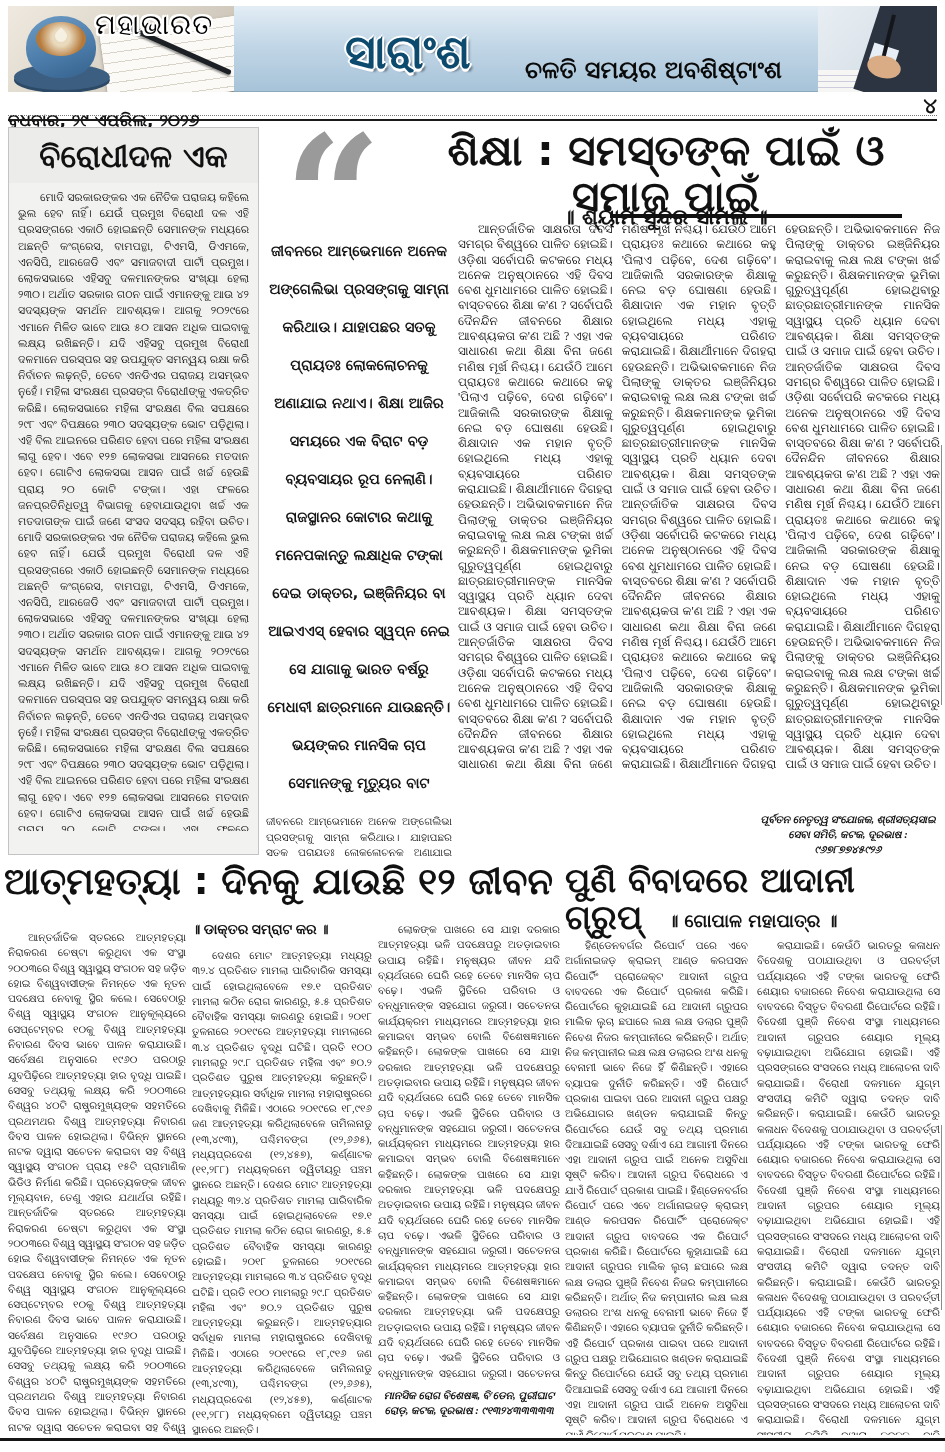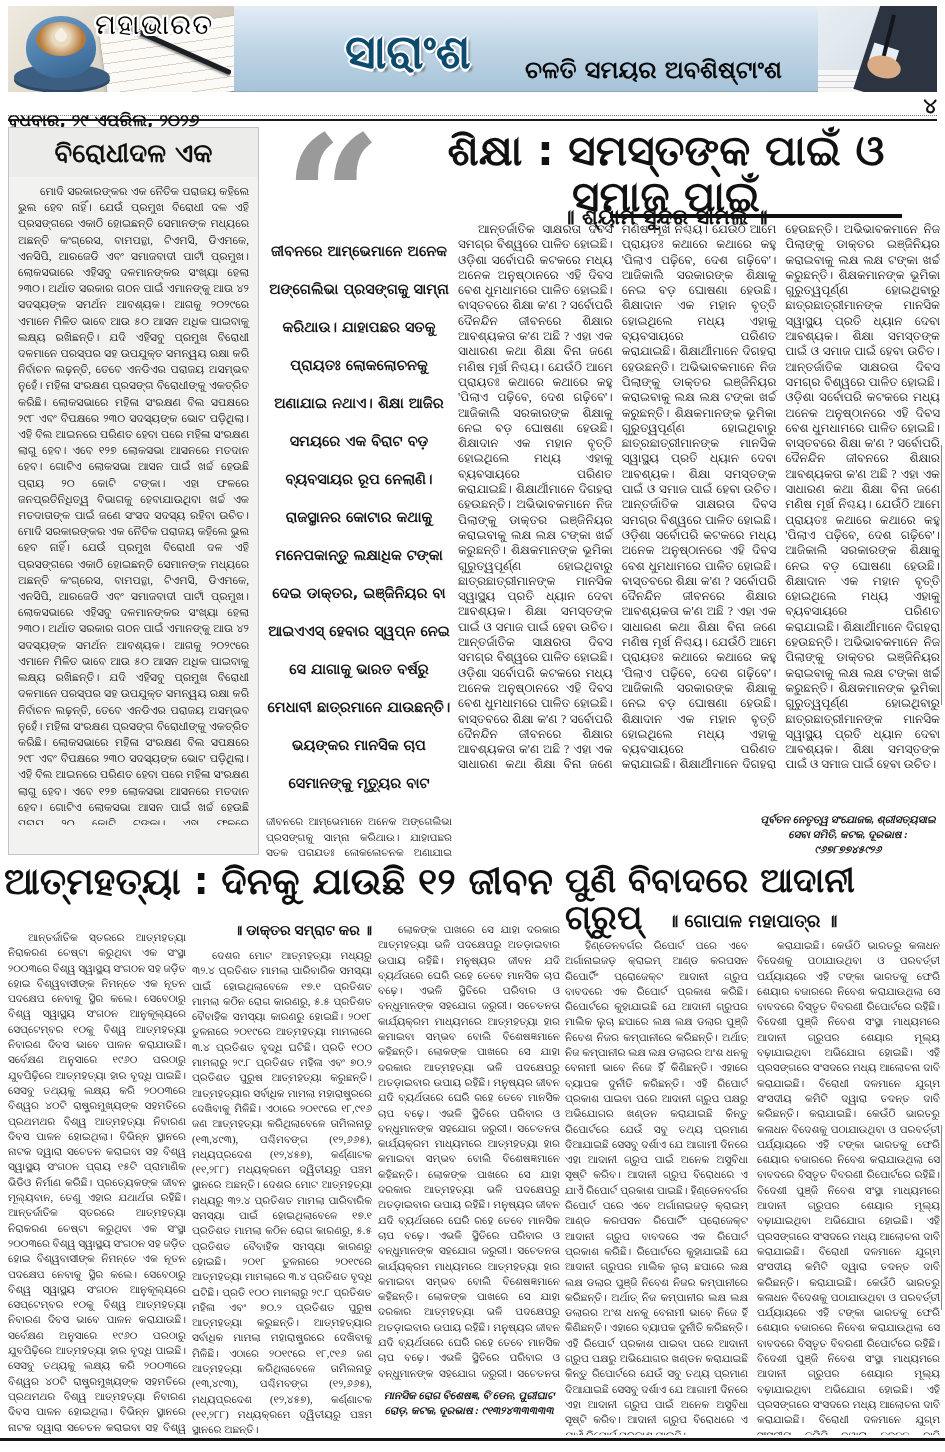--- a/index.html
+++ b/index.html
@@ -48,21 +48,21 @@
            font-family:"DejaVu Sans",sans-serif; }
   .date { left:8px; top:96px; font-size:17px; font-weight:bold; font-family:"DejaVu Sans",sans-serif;margin-top:14px; }
   .pageno { left:910px; top:94px; width:27px; font-size:21px; font-weight:bold; text-align:right;
             font-family:"DejaVu Sans",sans-serif; }
   .dotline { left:8px; top:115px; width:929px; height:0; border-top:1px dotted #777; }
   .topline { left:8px; top:119px; width:929px; height:2px; background:#1a1a1a; }
 
   
   .leftbox { left:8px; top:127px; width:251px; height:728px; background:#f2f2f1;
              border:1px solid #c3c3c3; overflow:hidden; }
-  .leftbox h2 { font-size:26px; font-weight:bold; text-align:center; padding:10px 4px 8px 4px;
+  .leftbox h2 { font-size:31px; font-weight:bold; text-align:center; padding:10px 4px 8px 4px;
              font-family:"DejaVu Sans",sans-serif; letter-spacing:0; background:#ececeb; }
   .leftbody { padding:6px 9px; font-size:11px; line-height:16.2px; text-align:justify;
              height:648px; overflow:hidden; text-indent:22px; }
 
   
   .quote-mark { left:284px; top:96px; width:120px; font-size:170px; line-height:1.2; color:#9a9a9a;
              font-family:"DejaVu Serif",serif; font-weight:bold; }
   .main-headline { left:392px; top:128px; width:548px; font-size:42px; font-weight:bold; text-align:center;
              line-height:1.1; font-family:"DejaVu Sans",sans-serif; }
   .main-byline { left:540px; top:190px; width:250px; font-size:21px; font-weight:bold; text-align:center;
@@ -76,22 +76,22 @@
   .main-cols { left:458px; top:222px; width:482px; height:586px; overflow:hidden;
              column-count:3; column-gap:9px; font-size:12px; line-height:15.3px;
              text-align:justify; text-indent:20px; }
   .main-credit { left:756px; top:812px; width:184px; height:44px; overflow:hidden;
              font-size:10.5px; line-height:15px; font-style:italic; font-weight:bold; text-align:center; }
 
   
   .su-headline { left:4px; top:862px; width:556px; font-size:37px; font-weight:bold;
              font-family:"DejaVu Sans",sans-serif; line-height:1.1; }
   .su-col1 { left:8px;  top:930px; width:178px; height:505px; }
-  .su-byline { left:192px; top:922px; width:180px; font-size:14px; font-weight:bold; text-align:right;
-             font-family:Liberation Sans, sans-serif; }
+  .su-byline { left:192px; top:922px; width:180px; font-size:14px; font-weight:bold; text-align:left;
+             font-family:Liberation Serif, serif; }
   .su-col2 { left:192px; top:948px; width:180px; height:487px; }
   .su-col3 { left:378px; top:922px; width:182px; height:460px; }
   .su-credit { left:378px; top:1388px; width:182px; height:47px; overflow:hidden;
              font-size:10.5px; line-height:15px; font-style:italic; font-weight:bold; text-align:center; }
   .ad-headline { left:565px; top:862px; width:375px; font-size:34px; font-weight:bold; text-align:left;
              font-family:"DejaVu Sans",sans-serif; line-height:1.1; }
   .ad-byline { left:565px; top:910px; width:375px; font-size:18px; font-weight:bold; text-align:center;
              font-family:"DejaVu Sans",sans-serif; }
   .ad-col1 { left:565px; top:938px; width:183px; height:497px; }
   .ad-col2 { left:757px; top:938px; width:183px; height:497px; }

